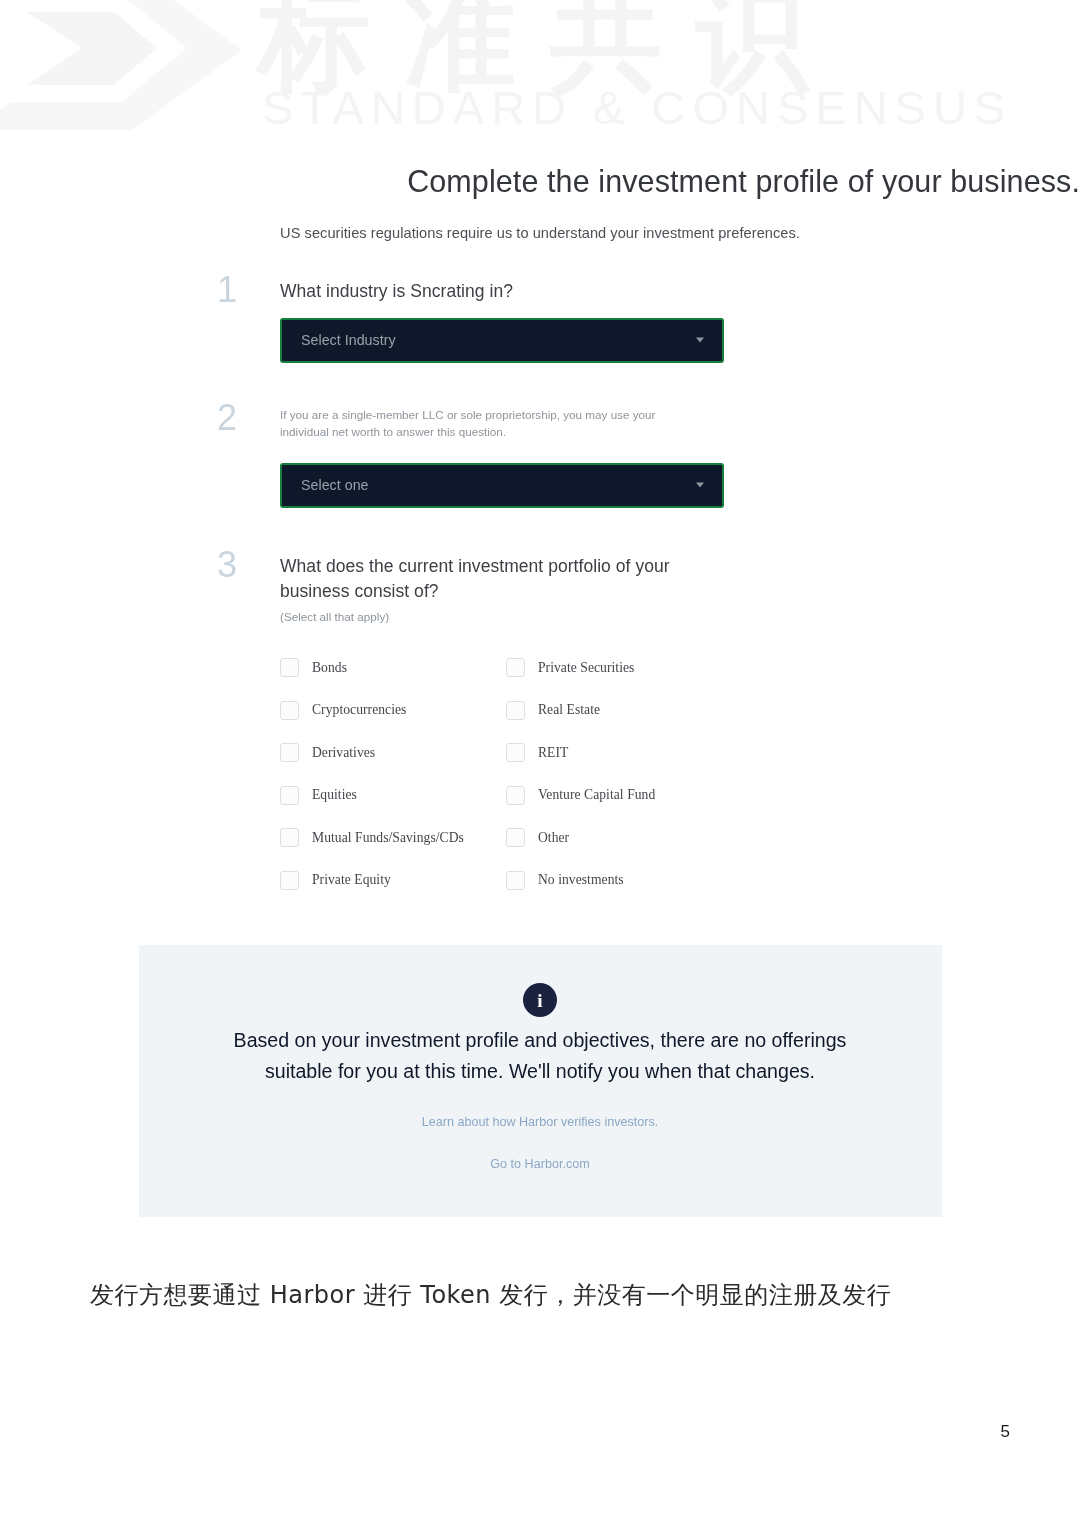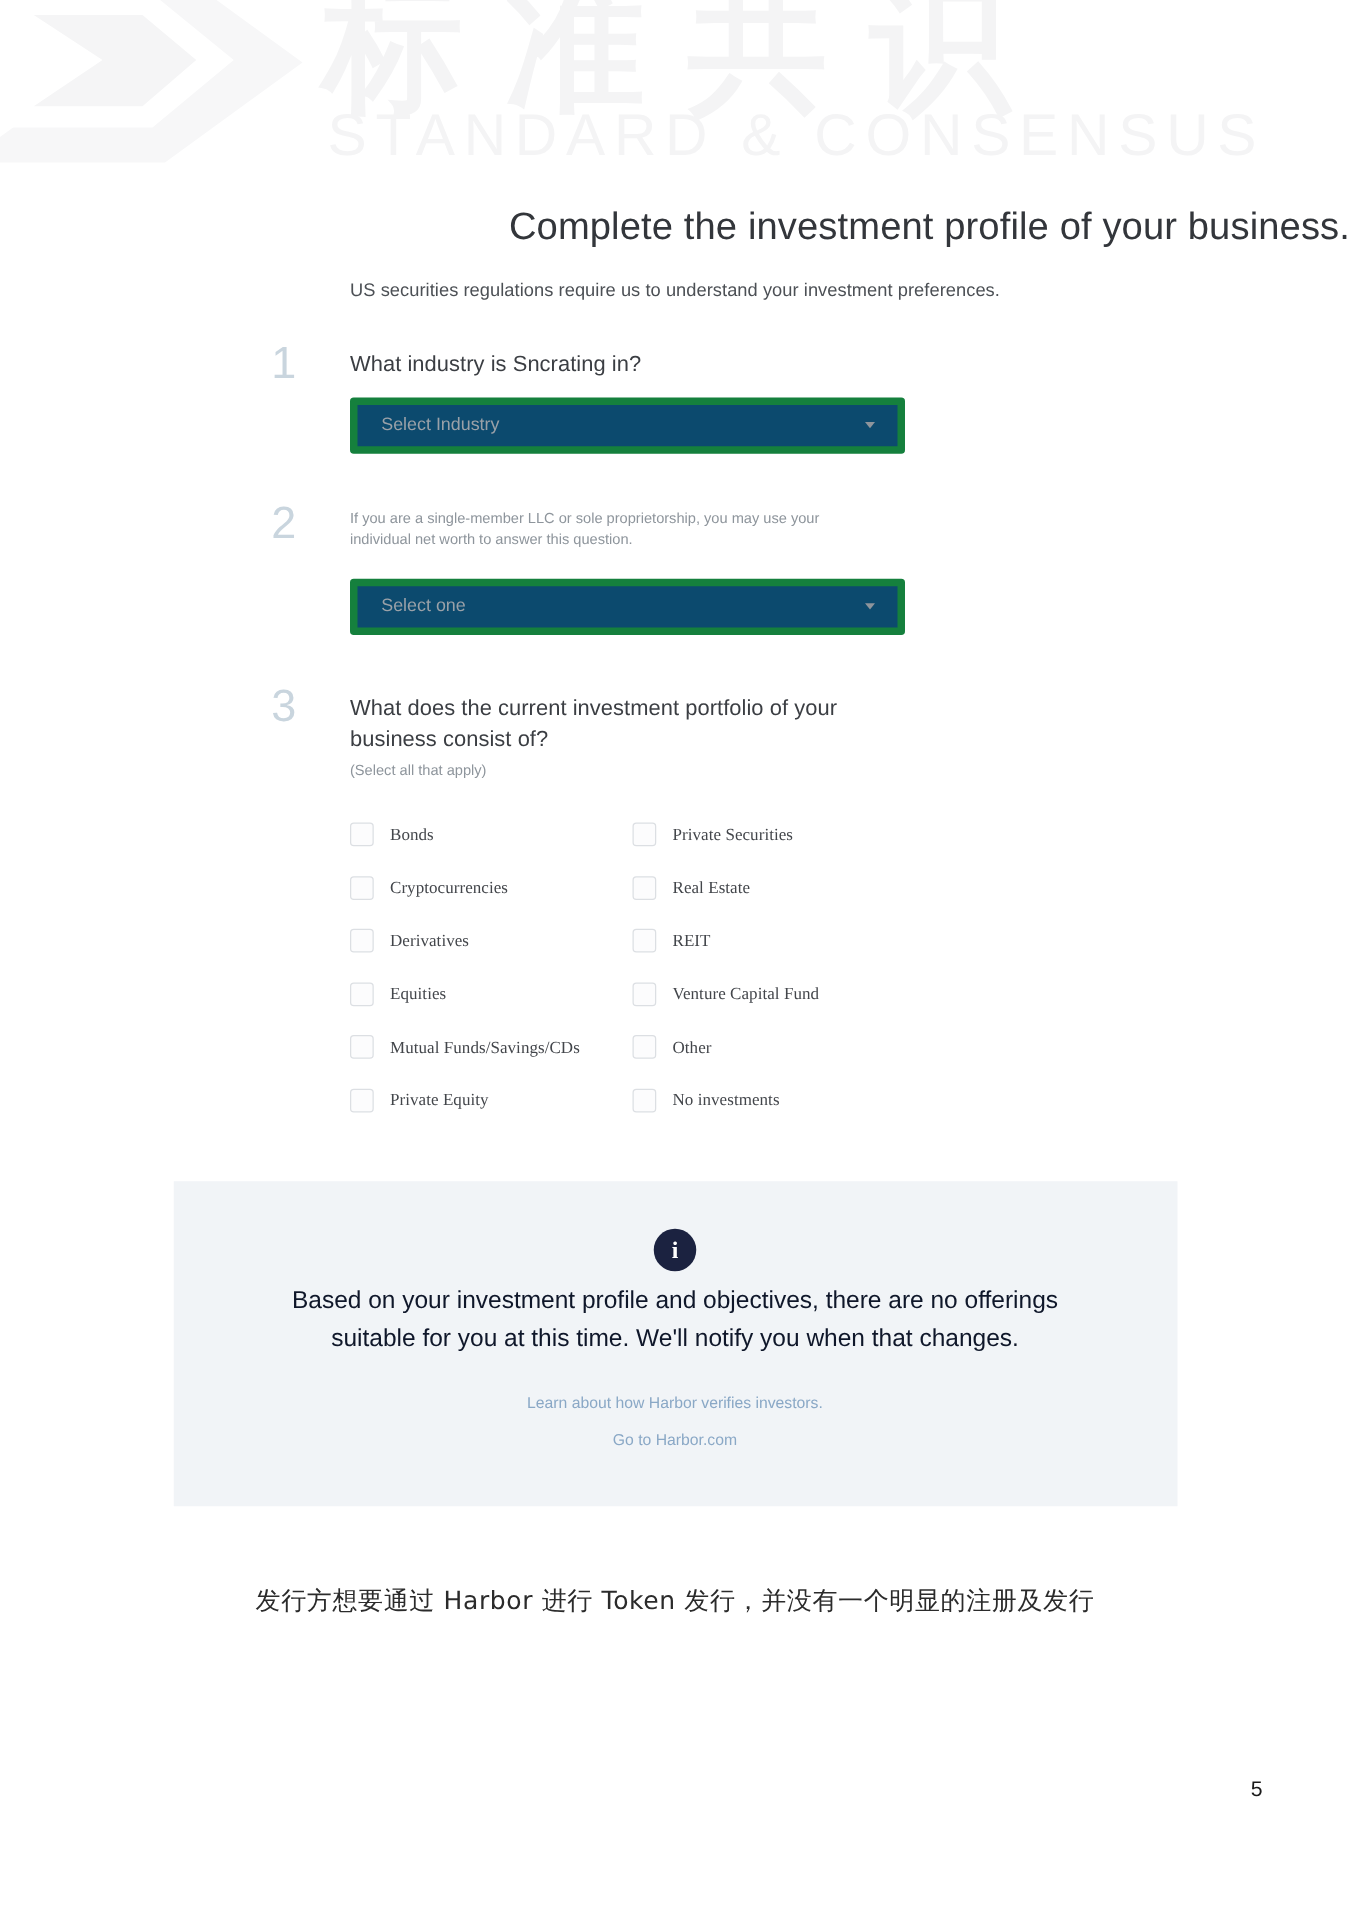--- a/index.html
+++ b/index.html
@@ -118,23 +118,23 @@
     margin: 7px 0 0 0;
     max-width: 400px;
   }
   .q-hint.small { margin-top: 6px; }
 
   
   .select-field {
     margin-top: 14px;
     width: 444px;
     height: 45px;
-    border: 6px solid #15803d;
+    border: 2px solid #15803d;
     border-radius: 3px;
-    background: #0c4a6e;
+    background: #0f172a;
     position: relative;
     box-sizing: border-box;
   }
   .select-value {
     position: absolute;
     left: 19px;
     top: 50%;
     transform: translateY(-50%);
     font-size: 14.3px;
     color: #9aa1a8;
@@ -210,28 +210,27 @@
     color: #0f172a;
     font-weight: 400;
   }
   .info-link {
     display: block;
     margin-top: 28px;
     font-size: 12.6px;
     color: #8aa8c6;
     text-decoration: none;
   }
-  .info-link.second { margin-top: 16px; }
+  .info-link.second { margin-top: 28px; }
 
   
   .caption {
     margin: 60px auto 0 auto;
     width: 900px;
-    text-align: center;
-    font-size: 20px;
+    font-size: 24px;
     color: #2b2b2b;
     font-family: "DejaVu Sans", sans-serif;
     letter-spacing: 0.5px;
     line-height: 1.5;
   }
   .page-number {
     position: absolute;
     right: 70px;
     top: 1422px;
     font-size: 17px;

